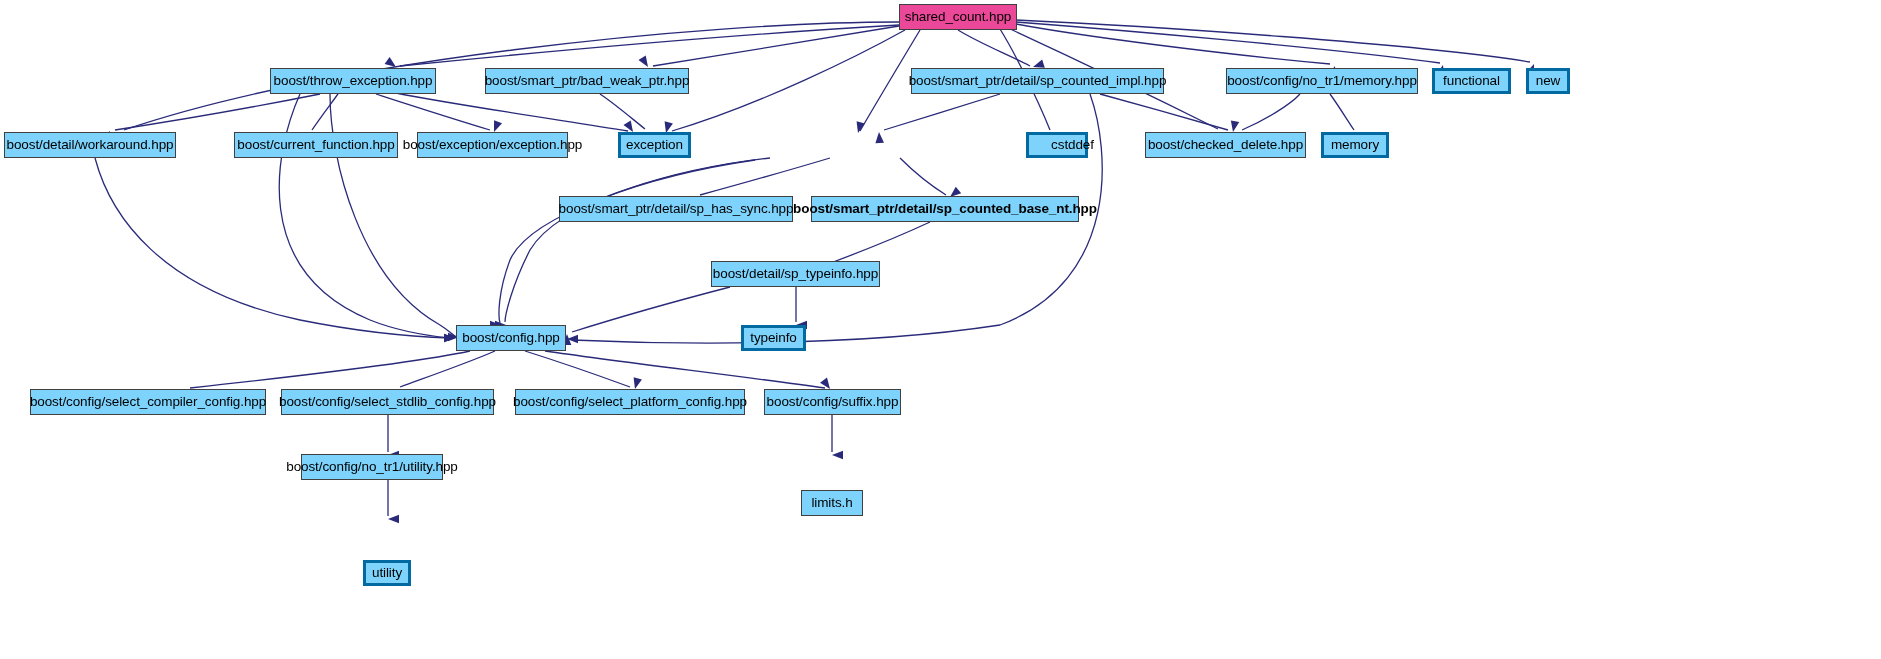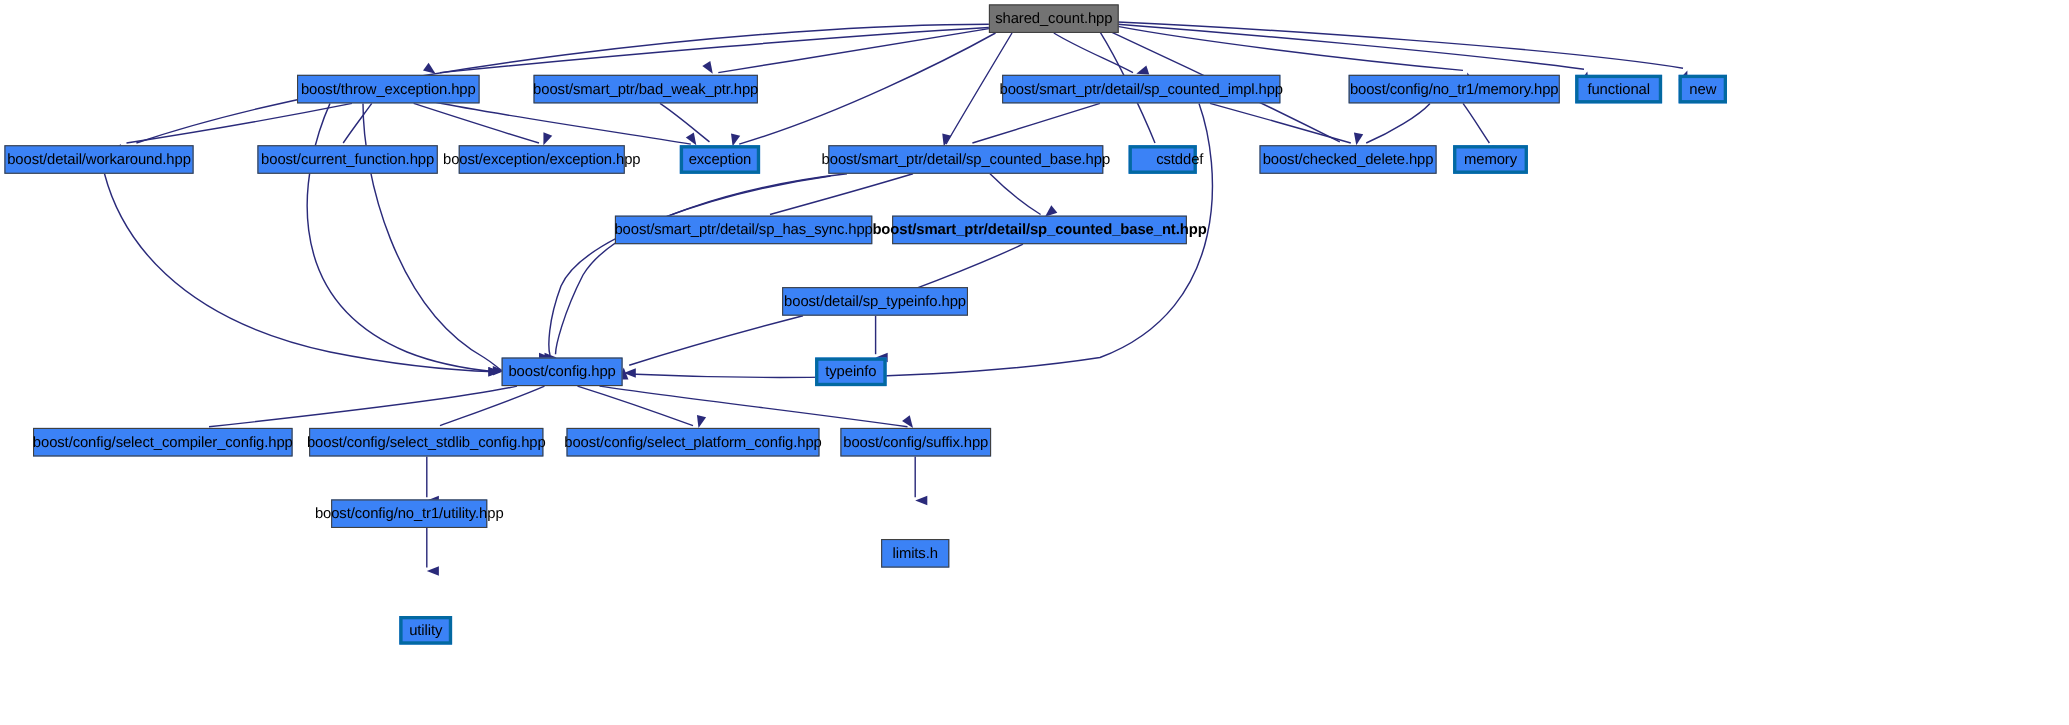--- a/index.html
+++ b/index.html
@@ -8,25 +8,25 @@
   #edges{position:absolute;left:0;top:0;width:1881px;height:659px;pointer-events:none;}
   .node{
     position:absolute;
     box-sizing:border-box;
     display:flex;align-items:center;justify-content:center;
     height:26px;
     font-size:13.5px;
     line-height:1;
     color:#000000;
     white-space:nowrap;
-    background:#3b82f6;
+    background:#7dd3fc;
     border:1px solid #404040;
     letter-spacing:-0.1px;
   }
-  .node.root{background:#737373;border:1px solid #404040;}
+  .node.root{background:#ec4899;border:1px solid #404040;}
   .node.sys{border:3px solid #0369a1;}
 </style>
 </head>
 <body>
 
 <div id="graph">
   <svg id="edges" xmlns="http://www.w3.org/2000/svg" viewBox="0 0 1881 659">
       <path d="M 899,22 C 700,22 330,60 124,130" fill="none" stroke="#2a2a7a" stroke-width="1.3"></path>
       <path d="M 0,0 L -11,4.3 L -11,-4.3 Z" fill="#2a2a7a" transform="translate(118,134) rotate(208.79999999999998)"></path>
       <path d="M 899,25 C 760,33 560,50 400,66" fill="none" stroke="#2a2a7a" stroke-width="1.3"></path>
@@ -108,21 +108,20 @@
     <div class="node" title="boost/throw_exception.hpp" style="left: 270px; top: 68px; width: 166px;">boost/throw_exception.hpp</div>
     <div class="node" title="boost/smart_ptr/bad_weak_ptr.hpp" style="left: 485px; top: 68px; width: 204px;">boost/smart_ptr/bad_weak_ptr.hpp</div>
     <div class="node" title="boost/smart_ptr/detail/sp_counted_impl.hpp" style="left: 911px; top: 68px; width: 253px;">boost/smart_ptr/detail/sp_counted_impl.hpp</div>
     <div class="node" title="boost/config/no_tr1/memory.hpp" style="left: 1226px; top: 68px; width: 192px;">boost/config/no_tr1/memory.hpp</div>
     <div class="node sys" title="functional" style="left: 1432px; top: 68px; width: 79px;">functional</div>
     <div class="node sys" title="new" style="left: 1526px; top: 68px; width: 44px;">new</div>
     <div class="node" title="boost/detail/workaround.hpp" style="left: 4px; top: 132px; width: 172px;">boost/detail/workaround.hpp</div>
     <div class="node" title="boost/current_function.hpp" style="left: 234px; top: 132px; width: 164px;">boost/current_function.hpp</div>
     <div class="node" title="boost/exception/exception.hpp" style="left: 417px; top: 132px; width: 151px;">boost/exception/exception.hpp</div>
     <div class="node sys" title="exception" style="left: 618px; top: 132px; width: 73px;">exception</div>
-    <div class="node" title="boost/smart_ptr/detail/sp_counted_base.hpp" style="left: 753px; top: 132px; width: 250px;">boost/smart_ptr/detail/sp_counted_base.hpp</div>
     <div class="node sys" title="cstddef" style="left: 1026px; top: 132px; width: 62px; padding-left: 31px;">cstddef</div>
     <div class="node" title="boost/checked_delete.hpp" style="left: 1145px; top: 132px; width: 161px;">boost/checked_delete.hpp</div>
     <div class="node sys" title="memory" style="left: 1321px; top: 132px; width: 68px;">memory</div>
     <div class="node" title="boost/smart_ptr/detail/sp_has_sync.hpp" style="left: 559px; top: 196px; width: 234px;">boost/smart_ptr/detail/sp_has_sync.hpp</div>
     <div class="node" title="boost/smart_ptr/detail/sp_counted_base_nt.hpp" style="left: 811px; top: 196px; width: 268px; font-weight: bold;">boost/smart_ptr/detail/sp_counted_base_nt.hpp</div>
     <div class="node" title="boost/detail/sp_typeinfo.hpp" style="left: 711px; top: 261px; width: 169px;">boost/detail/sp_typeinfo.hpp</div>
     <div class="node" title="boost/config.hpp" style="left: 456px; top: 325px; width: 110px;">boost/config.hpp</div>
     <div class="node sys" title="typeinfo" style="left: 741px; top: 325px; width: 65px;">typeinfo</div>
     <div class="node" title="boost/config/select_compiler_config.hpp" style="left: 30px; top: 389px; width: 236px;">boost/config/select_compiler_config.hpp</div>
     <div class="node" title="boost/config/select_stdlib_config.hpp" style="left: 281px; top: 389px; width: 213px;">boost/config/select_stdlib_config.hpp</div>

